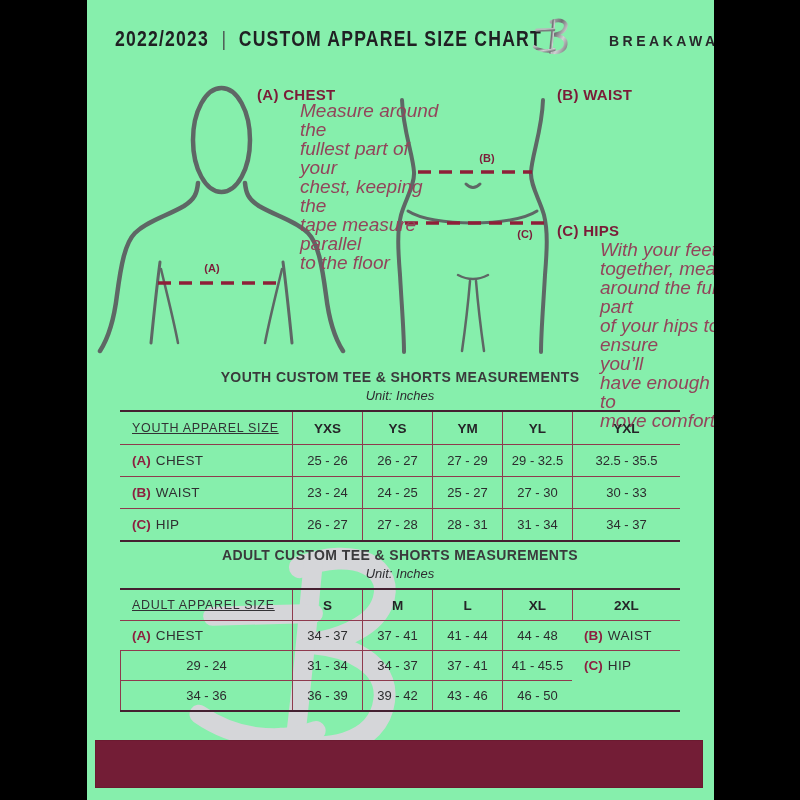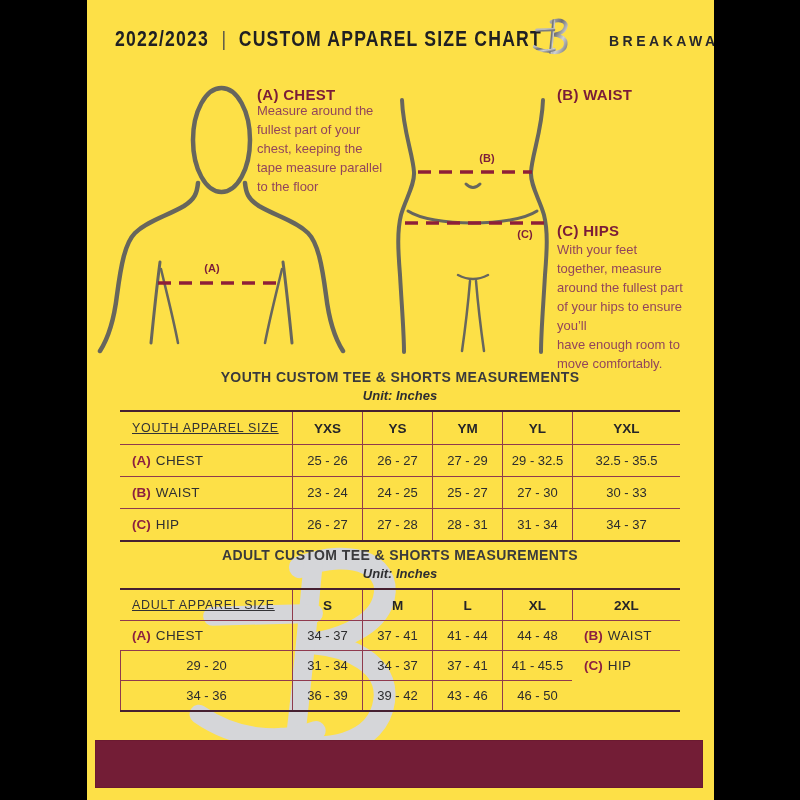--- a/index.html
+++ b/index.html
@@ -6,21 +6,21 @@
   html,body { width:800px; height:800px; }
   body {
     background:#000;
     position:relative;
     font-family:"Liberation Sans", sans-serif;
     overflow:hidden;
   }
   .page {
     position:absolute; left:87px; top:0;
     width:627px; height:800px;
-    background:#fde047;
+    background:#86efac;
     overflow:hidden;
   }
   
   .hdr-wrap {
     position:absolute; left:28px; top:26px;
     display:flex; align-items:center; white-space:nowrap;
     transform:scaleX(0.8); transform-origin:left center;
   }
   .hdr-year, .hdr-title {
     font-size:22px; font-weight:700; letter-spacing:1.5px; color:#202023;
@@ -31,35 +31,35 @@
     position:absolute; left:500px; top:33px;
     font-size:14px; font-weight:700; letter-spacing:3.5px; color:#28282b;margin-left:22px;
   }
   
   .diagram-svg { position:absolute; left:0; top:85px; }
   .sec-h {
     position:absolute; font-size:15px; font-weight:700;
     color:#7a1c38; letter-spacing:.3px;
   }
   .sec-d {
-    position:absolute; font-size:13px; font-weight:500;
-    color:#92455b; line-height:19px; white-space:pre-line;
+    position:absolute; font-size:19px; font-style:italic; font-weight:500;
+    color:#92455b; line-height:19px; white-space:pre-line;margin-left:43px;
   }
   .marker {
     position:absolute; width:40px; text-align:center;
     font-size:11px; font-weight:700; color:#7c1e3a;
   }
   
   .tbl-title {
     position:absolute; left:33px; width:560px; text-align:center;
     font-size:14px; font-weight:700; color:#3a3a3c; letter-spacing:.4px;
   }
   .tbl-unit {
     position:absolute; left:33px; width:560px; text-align:center;
-    font-size:13px; font-style:italic; font-weight:700; color:#2e2e31;
+    font-size:13px; font-style:italic; font-weight:400; color:#2e2e31;
   }
   .grid {
     position:absolute; left:33px; width:560px;
     display:grid; grid-template-columns:172px 70px 70px 70px 70px 108px;
     border-top:2.5px solid #452031; border-bottom:2px solid #452031;
     z-index:2;
   }
   .g-youth { top:410px; grid-auto-rows:32px; }
   .g-adult { top:588px; grid-auto-rows:30px; }
   .cell {
@@ -228,21 +228,21 @@
     </div>
     <div class="cell bl bt">34 - 37</div>
     <div class="cell bl bt">37 - 41</div>
     <div class="cell bl bt">41 - 44</div>
     <div class="cell bl bt">44 - 48</div>
 
     <div class="cell lab bt">
       <span class="prefix">(B)</span>
       <span class="rlabel">WAIST</span>
     </div>
-    <div class="cell bl bt">29 - 20</div>
+    <div class="cell bl bt">29 - 24</div>
     <div class="cell bl bt">31 - 34</div>
     <div class="cell bl bt">34 - 37</div>
     <div class="cell bl bt">37 - 41</div>
     <div class="cell bl bt">41 - 45.5</div>
 
     <div class="cell lab bt">
       <span class="prefix">(C)</span>
       <span class="rlabel">HIP</span>
     </div>
     <div class="cell bl bt">34 - 36</div>

